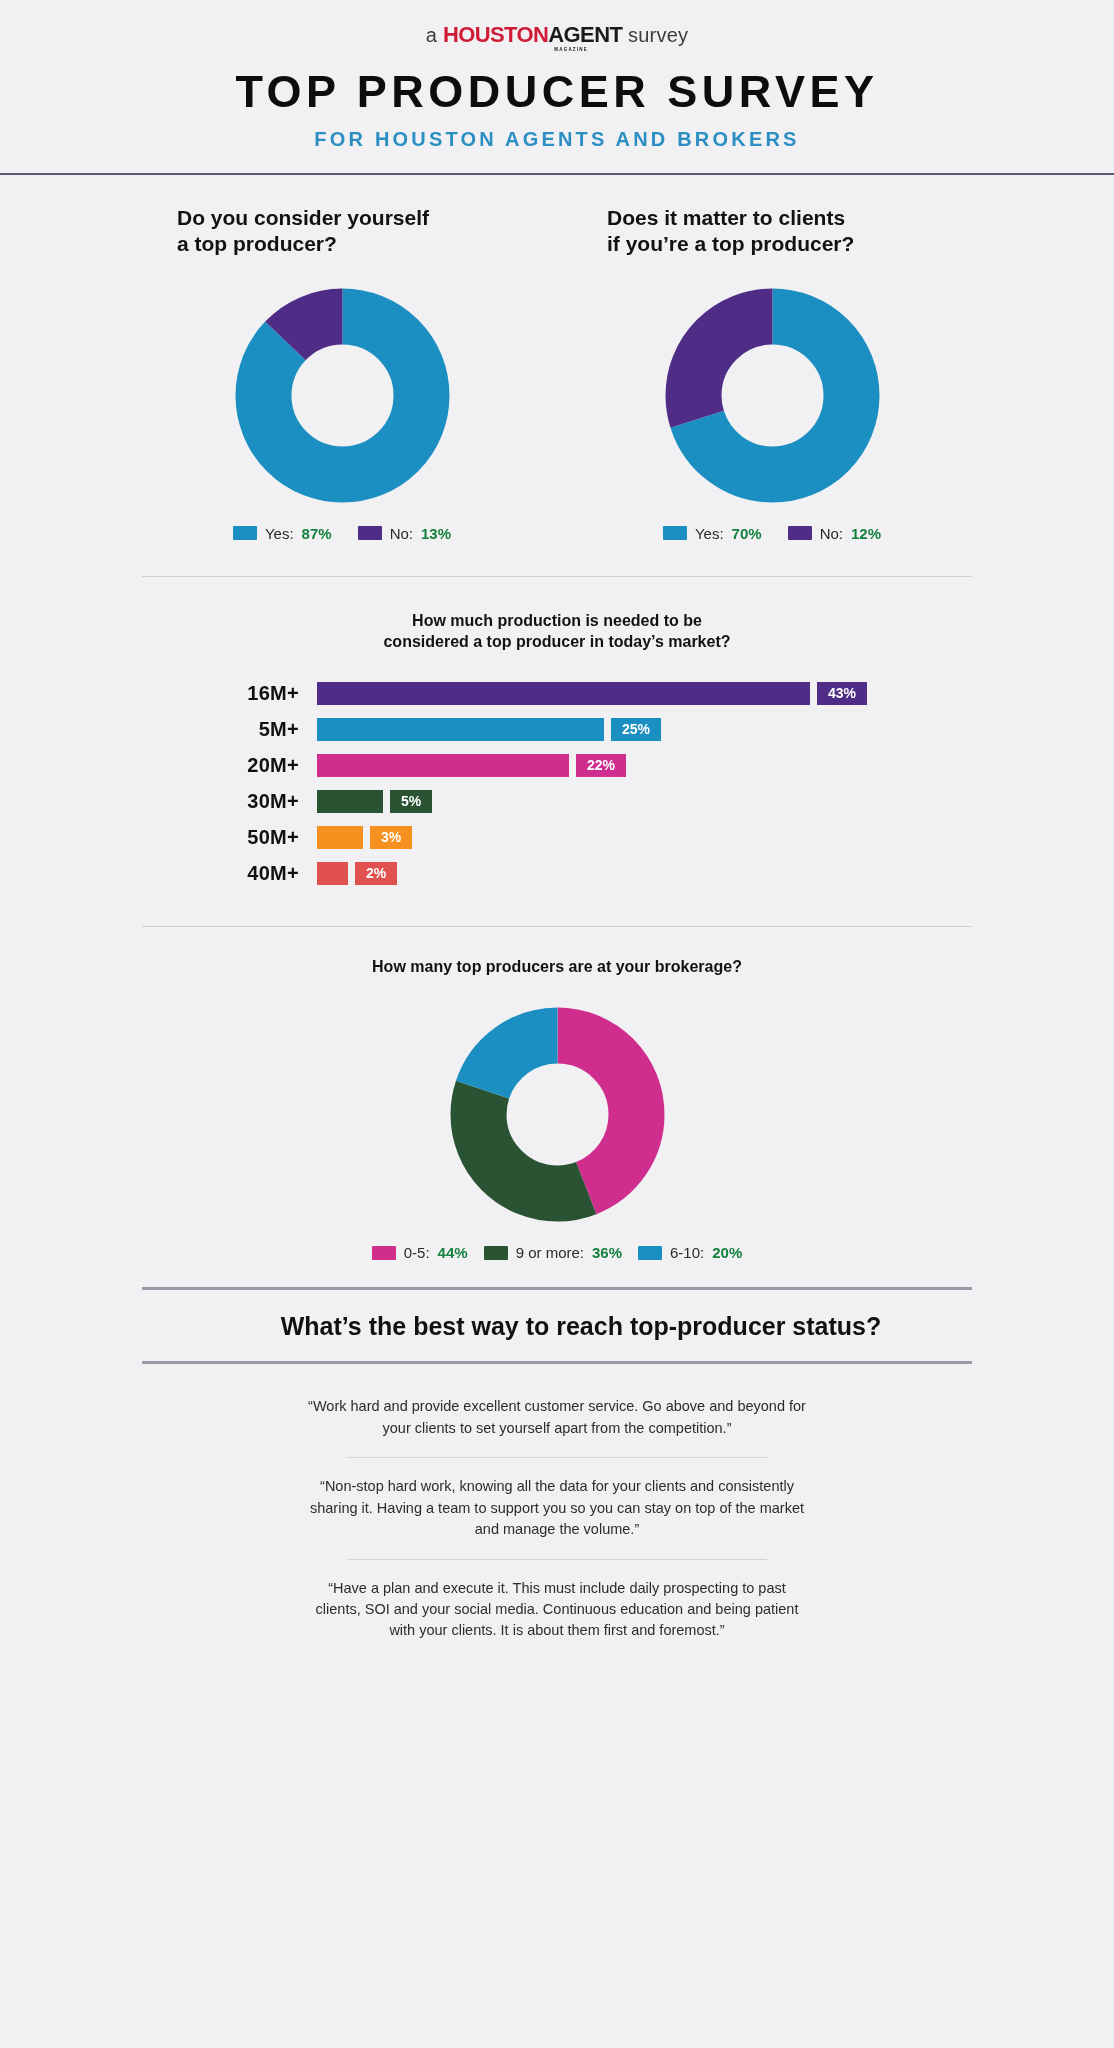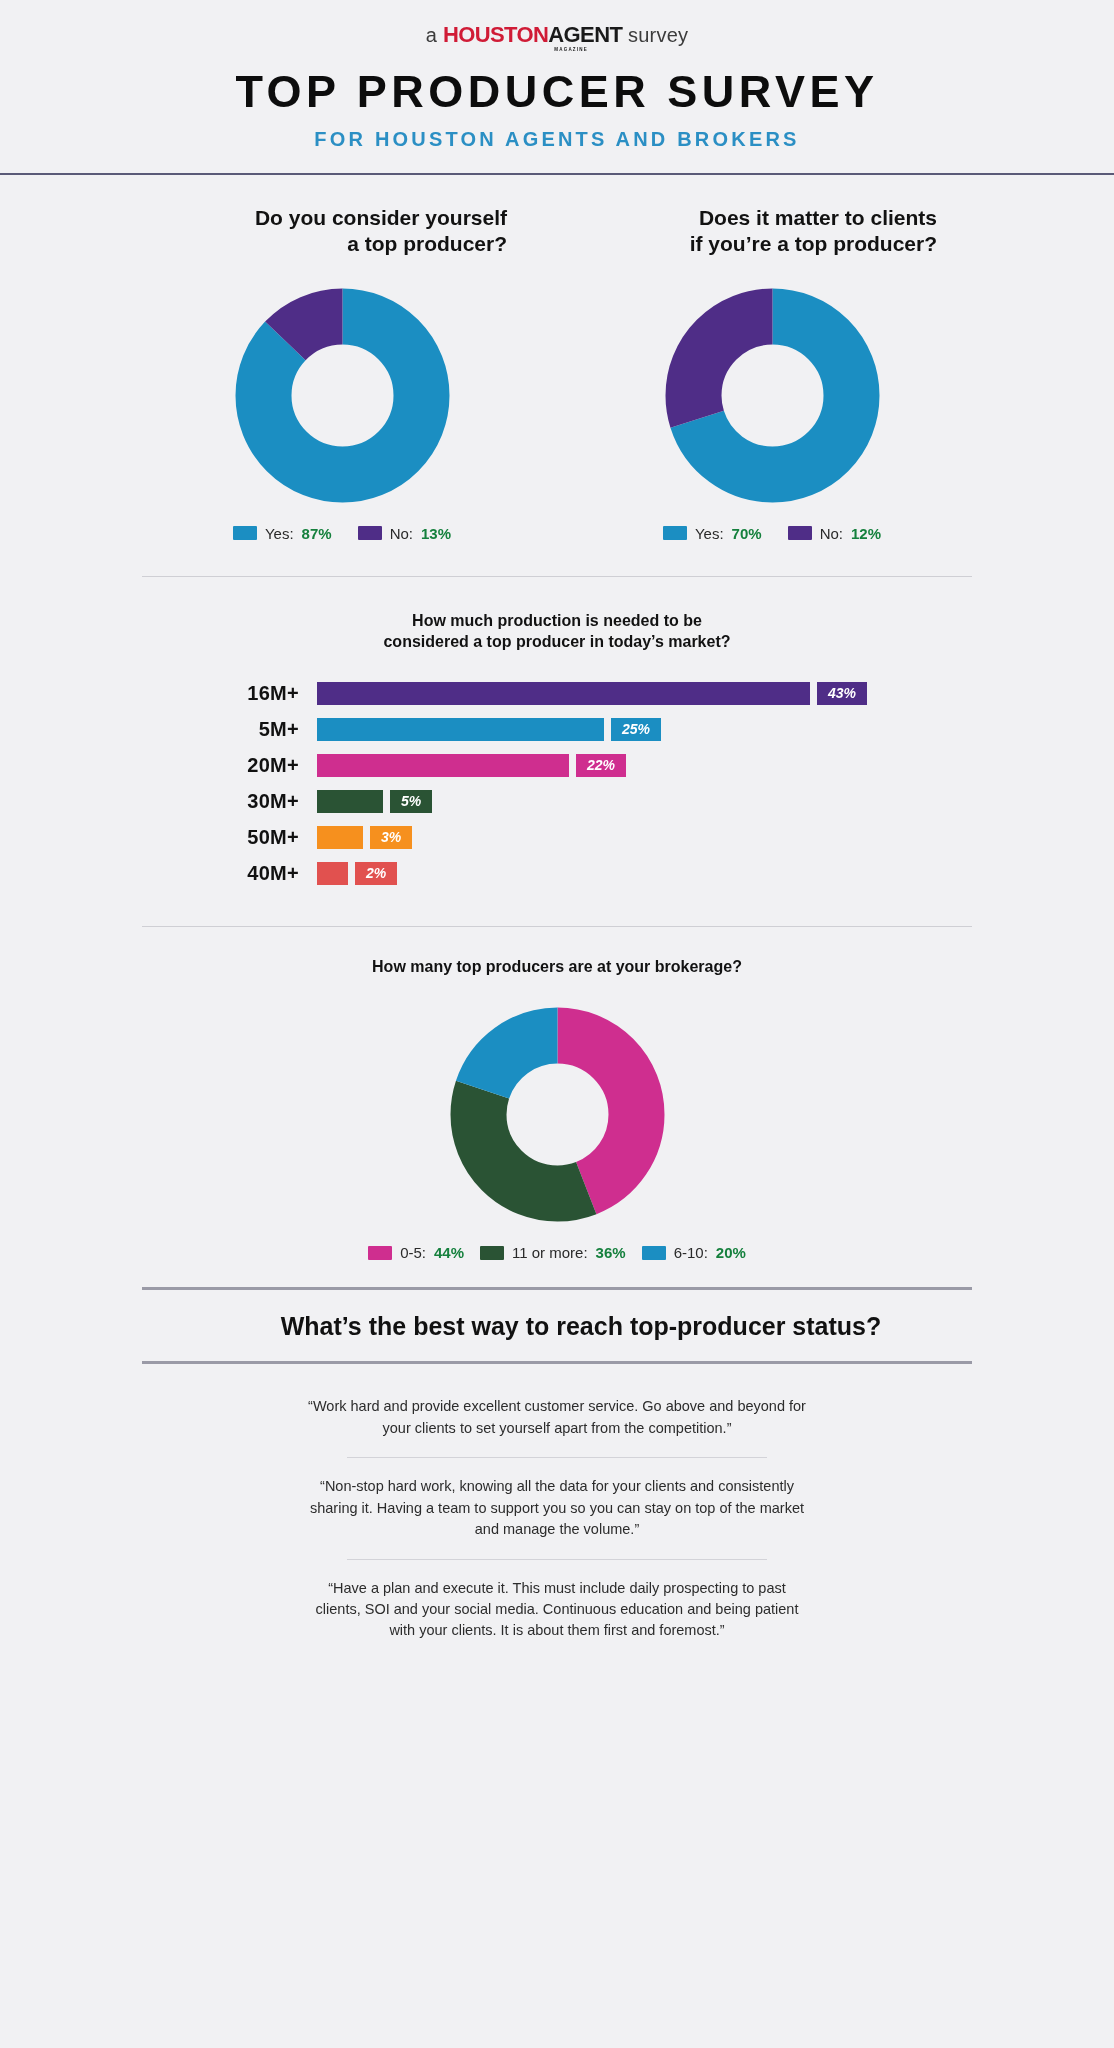--- a/index.html
+++ b/index.html
@@ -46,21 +46,21 @@
     width:100%;
   }
 
   .divider{
     width:830px;margin:0 auto;border-top:1px solid #cfcfd4;
   }
   .divider.thick{border-top:3px solid #9a9aa6;}
 
   
   .donut-row{display:flex;justify-content:center;padding-top:30px;}
-  .donut-cell{width:430px;text-align:right;}
+  .donut-cell{width:430px;text-align:left;}
   .q-title{
     font-size:21px;font-weight:700;line-height:1.26;color:#121212;margin:0 auto;
     max-width:330px;
   }
   .donut-wrap{margin-top:30px;display:flex;justify-content:center;}
   .legend{
     margin-top:22px;display:flex;justify-content:center;gap:26px;align-items:center;
     font-size:15px;color:#2a2a2a;
   }
   .legend .item{display:flex;align-items:center;gap:8px;white-space:nowrap;}
@@ -78,21 +78,20 @@
   .bar-label{
     width:92px;text-align:right;padding-right:18px;font-size:20px;font-weight:800;color:#111;
     letter-spacing:0.3px;
   }
   .bar-track{flex:1;display:flex;align-items:center;}
   .bar-fill{height:23px;}
   .bar-val{
     height:23px;margin-left:7px;color:#fff;font-size:14px;font-weight:700;
     display:flex;align-items:center;justify-content:center;padding:0 11px;min-width:26px;
     box-sizing:border-box;
-    font-style:italic;
   }
   .bar-spacer{height:7px;}
 
   
   .single-donut{padding-top:30px;text-align:center;}
   .legend3{margin-top:22px;display:flex;justify-content:center;gap:16px;align-items:center;font-size:15px;}
 
   
   .quotes-head{
     text-align:center;font-size:25px;font-weight:800;color:#111;padding:22px 0 20px 0;margin-left:48px;
@@ -253,21 +252,21 @@
       </svg>
     </div>
     <div class="legend legend3">
       <span class="item">
         <span class="swatch" style="background:#cf2e8f"></span>
         <span>0-5:</span>
         <b>44%</b>
       </span>
       <span class="item">
         <span class="swatch" style="background:#2a5334"></span>
-        <span>11 or more:</span>
+        <span>9 or more:</span>
         <b>36%</b>
       </span>
       <span class="item">
         <span class="swatch" style="background:#1b8ec2"></span>
         <span>6-10:</span>
         <b>20%</b>
       </span>
     </div>
   </div>
 

